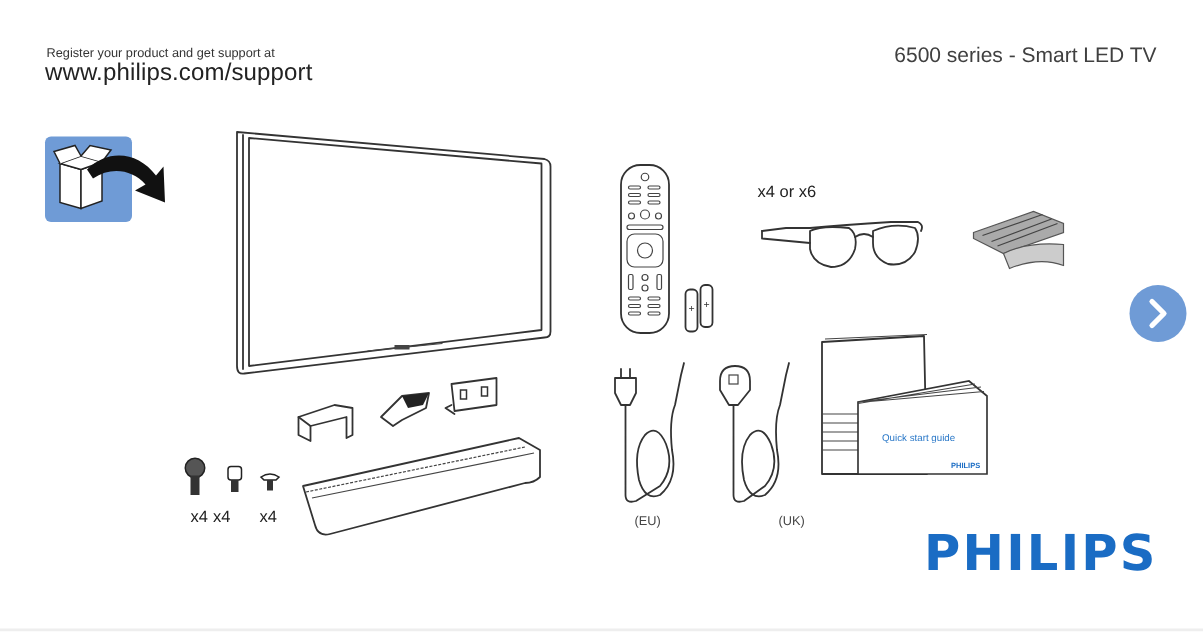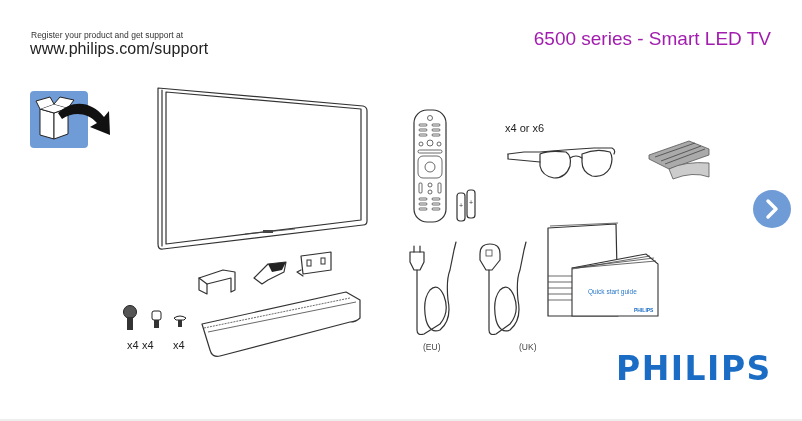--- a/index.html
+++ b/index.html
@@ -1,21 +1,21 @@
 <!DOCTYPE html>
 <html><head>
 <meta charset="utf-8">
 <style>
   html, body { margin:0; padding:0; }
   body { width:802px; height:421px; background:#fff; position:relative; overflow:hidden;
          font-family:"Liberation Sans", sans-serif; color:#222; }
   .abs { position:absolute; }
   .reg-small { left:31px; top:30px; font-size:8.5px; color:#333; }
   .reg-url { left:30px; top:40px; font-size:16px; color:#222; letter-spacing:0.1px; }
-  .model { right:31px; top:28px; font-size:19px; color:#a21caf; }
+  .model { right:31px; top:28px; font-size:14px; color:#404040; }
   .lbl { font-size:11px; color:#222; }
   .lbl-small { font-size:8.5px; color:#444; }
   .logo { left:616px; top:349px; font-size:33px; font-weight:bold; color:#1a6cc4; letter-spacing:1.5px;
           font-family:"DejaVu Sans", sans-serif; }
   .next-btn { left:753px; top:190px; width:38px; height:38px; border-radius:50%; background:#6f9bd6;
               cursor:pointer; display:flex; align-items:center; justify-content:center; }
   .footer-line { left:0; top:419px; width:802px; height:2px; background:#eee; }
   svg { position:absolute; overflow:visible; }
   .ln { fill:none; stroke:#333; stroke-width:1.2; stroke-linejoin:round; stroke-linecap:round; }
   .lnt { fill:none; stroke:#444; stroke-width:0.8; }

